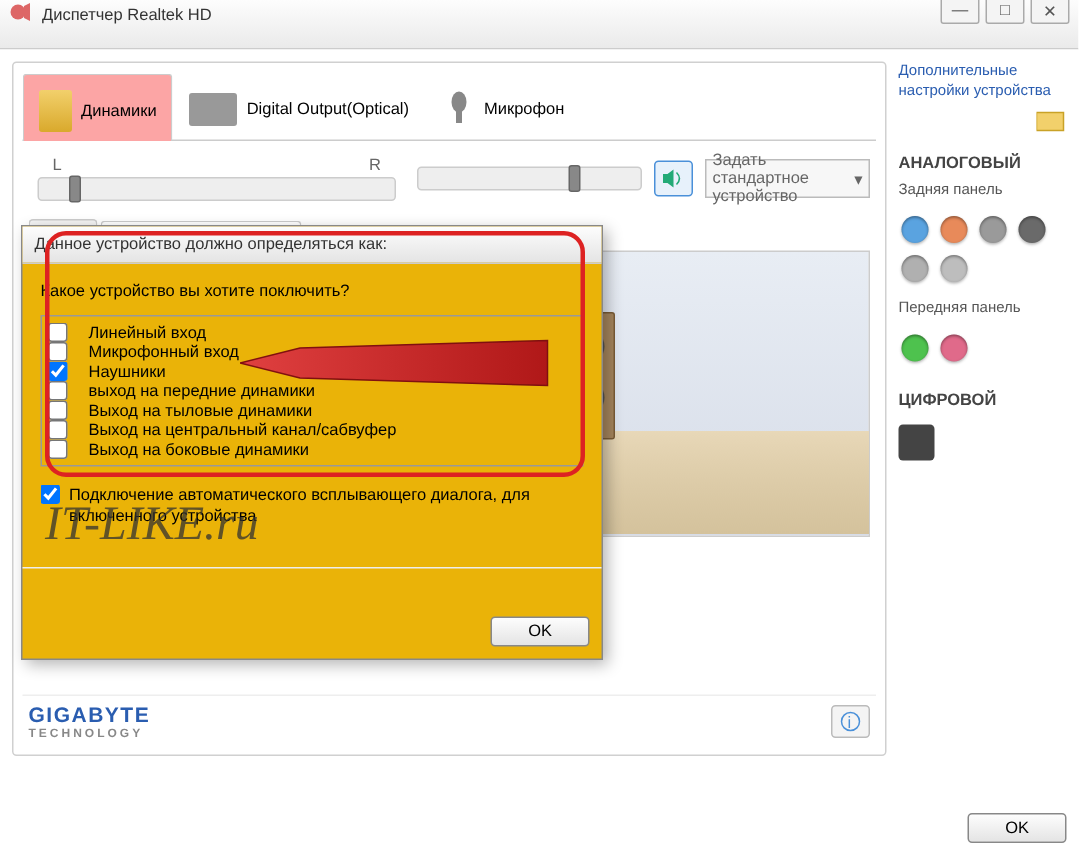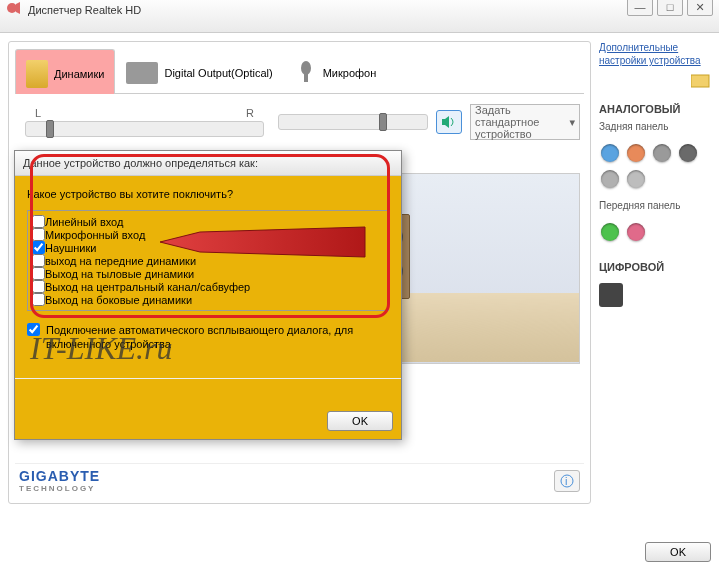--- a/index.html
+++ b/index.html
@@ -24,57 +24,57 @@
 
 .content { flex: 1; padding: 10px 4px; position: relative; }
 
 .volrow { display: flex; align-items: center; gap: 8px; }
 .vol-label { font-weight: bold; color: #333; }
 .slider-wrap { flex: 1; display: flex; flex-direction: column; gap: 2px; margin: 0 6px; }
 .lr { display: flex; justify-content: space-between; color: #666; padding: 0 10px; }
 .slider { height: 16px; background: #eee; border: 1px solid #ccc; border-radius: 3px; position: relative; }
 .slider .thumb { position: absolute; top: -2px; width: 8px; height: 18px; background: #888; border: 1px solid #666; border-radius: 2px; }
 .mute-btn { width: 26px; height: 24px; border: 1px solid #4a90d9; border-radius: 3px; background: #e7f1fb; display: flex; align-items: center; justify-content: center; cursor: pointer; }
-.std-select { width: 110px; height: 36px; border: 1px solid #bbb; background: #f7f7f7; padding: 2px 4px; color: #666; font-size: 10px; display: flex; align-items: center; justify-content: space-between; cursor: pointer; }
+.std-select { width: 110px; height: 26px; border: 1px solid #bbb; background: #f7f7f7; padding: 2px 4px; color: #666; font-size: 10px; display: flex; align-items: center; justify-content: space-between; cursor: pointer; }
 
 .subtabs { display: flex; gap: 2px; margin-top: 12px; border-bottom: 1px solid #ccc; }
 .subtab { padding: 4px 10px; border: 1px solid #ccc; border-bottom: none; background: #f4f4f4; cursor: pointer; border-top-left-radius: 3px; border-top-right-radius: 3px; }
 .subtab.active { background: #fff; position: relative; top: 1px; }
 
 .scene { height: 190px; border: 1px solid #ccc; border-top: none; background: linear-gradient(#e8edf4,#d6dce8); position: relative; overflow: hidden; }
 .monitor { position: absolute; width: 95px; height: 70px; background: #5a6a88; border: 2px solid #3c4a66; border-radius: 4px; left: 240px; top: 50px; }
 .monitor::after { content:""; position:absolute; bottom:-16px; left:38px; width:18px; height:14px; background:#777; }
 .spk { position: absolute; width: 40px; height: 85px; background: #a7865d; border: 1px solid #7a5c36; left: 350px; top: 40px; border-radius: 2px; }
 .spk::before, .spk::after { content:""; position:absolute; left:8px; width:24px; height:24px; background:#555; border-radius:50%; }
 .spk::before { top: 10px; } .spk::after { top: 44px; }
 .floor { position:absolute; bottom:0; left:0; right:0; height:70px; background: linear-gradient(#e8d8b8,#d4c29c); transform: perspective(200px) rotateX(40deg); transform-origin: top; }
 
 .footer-strip { display: flex; align-items: center; padding: 4px; border-top: 1px solid #eee; }
 .brand { color: #2a5db0; font-weight: bold; font-size: 14px; letter-spacing: 1px; }
 .brand-sub { color: #888; font-size: 8px; letter-spacing: 2px; display: block; font-weight: bold; }
 .info-btn { width: 26px; height: 22px; border: 1px solid #bbb; border-radius: 3px; background: #f4f4f4; margin-left: auto; display: flex; align-items: center; justify-content: center; cursor: pointer; }
 
 .side { width: 112px; display: flex; flex-direction: column; gap: 6px; }
-.side-link { color: #2a5db0; text-decoration: underline; font-size: 10px; line-height: 1.3; cursor: pointer; }
+.side-link { color: #2a5db0; font-size: 10px; line-height: 1.3; cursor: pointer; }
 .side-sec { font-weight: bold; color: #444; margin-top: 8px; }
 .side-sub { color: #555; font-size: 10px; }
 .jacks { display: flex; flex-wrap: wrap; gap: 8px; padding: 6px 2px; }
 .jack { width: 18px; height: 18px; border-radius: 50%; box-shadow: inset 0 1px 2px rgba(0,0,0,.4), 0 1px 2px rgba(0,0,0,.3); }
 .dig-icon { width: 24px; height: 24px; background: #444; border-radius: 3px; margin-top: 4px; }
 
 .okrow { display: flex; justify-content: flex-end; padding: 6px 8px 8px 0; }
 .okbtn { padding: 3px 24px; border: 1px solid #888; background: linear-gradient(#fdfdfd,#e4e4e4); border-radius: 3px; cursor: pointer; margin-top: 24px; }
 
 
 .dialog { position: absolute; left: 14px; top: 150px; width: 388px; background: #eab308; border: 1px solid #888; box-shadow: 3px 3px 10px rgba(0,0,0,.3); z-index: 10; }
 .dlg-title { background: linear-gradient(#fdfdfd,#e4e4e4); padding: 6px 8px; border-bottom: 1px solid #ccc; color: #333; }
 .dlg-body { padding: 12px; }
 .dlg-q { margin-bottom: 10px; }
 .optlist { border: 1px solid #999; padding: 4px; margin-bottom: 12px; }
-.opt { display: flex; align-items: center; gap: 0; padding: 0px 0; }
+.opt { display: flex; align-items: center; gap: 14px; padding: 0px 0; }
 .opt input { margin: 0; }
 .autopop { display: flex; gap: 6px; align-items: flex-start; line-height: 1.3; margin-bottom: 14px; }
 .dlg-okrow { display: flex; justify-content: flex-end; border-top: 1px solid #eee; padding: 8px; }
 
 .highlight { position: absolute; border: 3px solid #d22; border-radius: 14px; left: 30px; top: 154px; width: 360px; height: 164px; z-index: 20; pointer-events: none; }
 .arrow { position: absolute; left: 160px; top: 212px; z-index: 21; pointer-events: none; }
 
 .watermark { position: absolute; left: 30px; top: 330px; font-size: 32px; font-family: Georgia, serif; color: rgba(50,50,50,.75); z-index: 25; pointer-events: none; font-style: italic; }
 
 .jack-label { font-size: 10px; color: #444; margin-top: 6px; }

